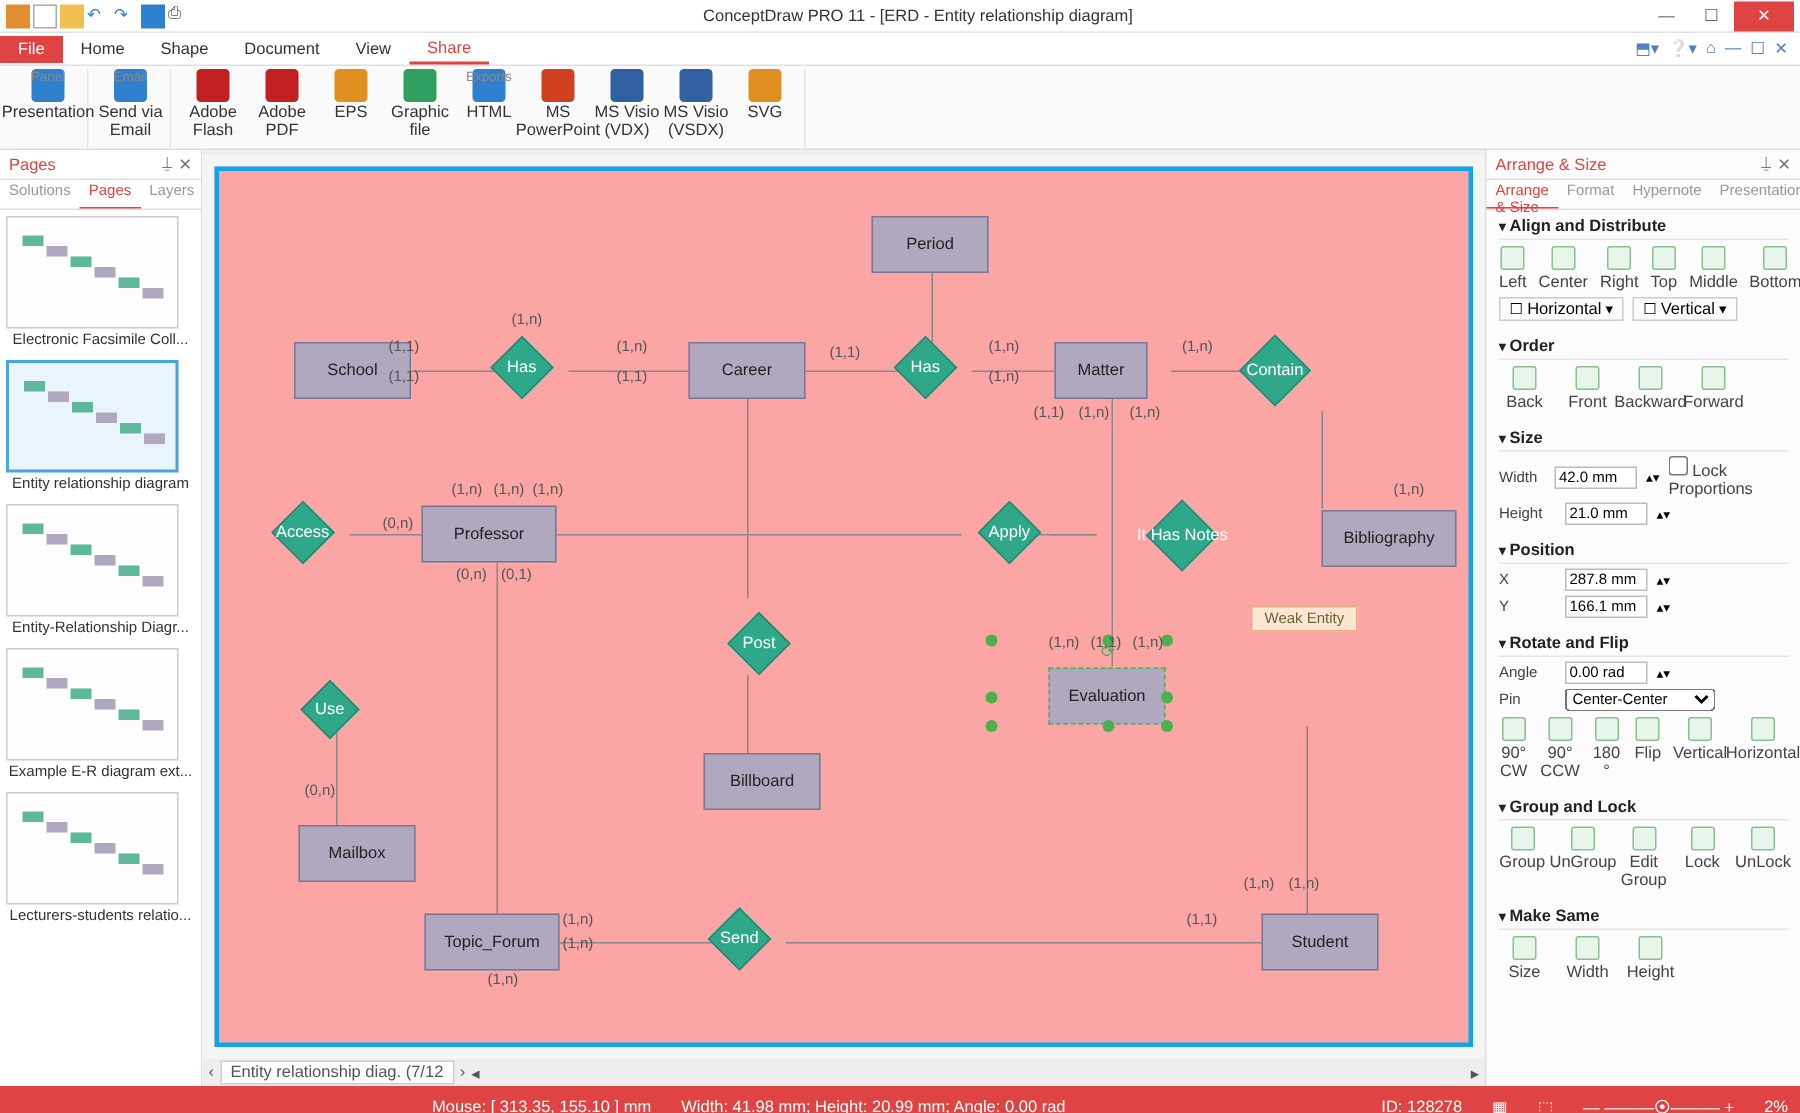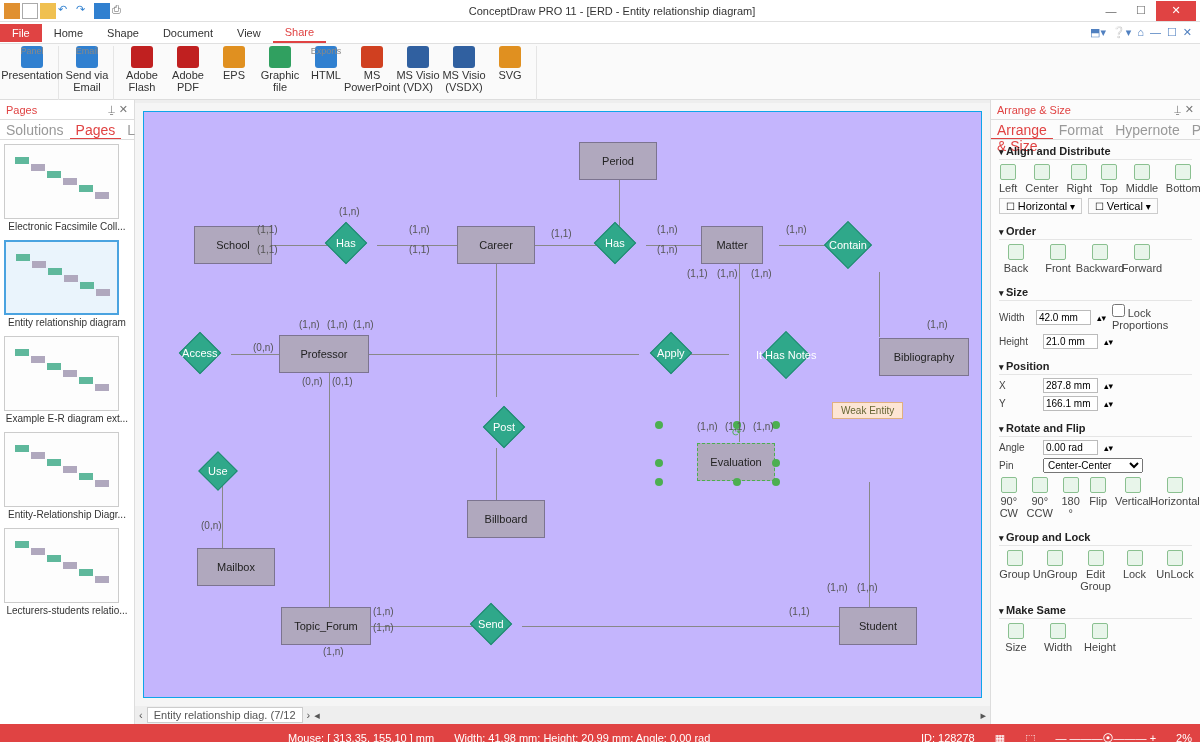--- a/index.html
+++ b/index.html
@@ -20,29 +20,29 @@
 .ribbon .grp{display:flex;flex-direction:column;align-items:center;padding:0 4px;border-right:1px solid #e5e5e5;height:54px}
 .ribbon .grp .items{display:flex;gap:2px}
 .ribbon .btn{display:flex;flex-direction:column;align-items:center;width:44px;text-align:center;line-height:1.1;color:#333;font-size:10px;cursor:pointer}
 .ribbon .btn .ic{width:22px;height:22px;border-radius:3px;margin-bottom:1px}
 .ribbon .grp .lbl{font-size:9px;color:#888;margin-top:auto}
 .workarea{display:flex;height:624px}
 .leftpanel{width:135px;border-right:1px solid #ddd;display:flex;flex-direction:column}
 .panelhead{height:20px;display:flex;align-items:center;padding:0 6px;color:#e04343;font-size:11px;border-bottom:1px solid #ddd}
 .panelhead .pin{margin-left:auto;color:#777;display:flex;gap:4px}
 .subtabs{height:20px;display:flex;border-bottom:1px solid #ddd}
-.subtabs div{padding:2px 6px;font-size:14px;color:#999;cursor:pointer}
+.subtabs div{padding:2px 6px;font-size:10px;color:#999;cursor:pointer}
 .subtabs div.active{color:#e04343;border-bottom:1px solid #e04343}
 .thumblist{flex:1;overflow:auto;padding:4px}
 .thumb{margin-bottom:8px;cursor:pointer}
 .thumb .img{width:115px;height:75px;border:1px solid #ccc;background:#fdfdfd;position:relative}
 .thumb.sel .img{border:2px solid #4aa3e0;background:#eaf4fc}
 .thumb .cap{font-size:10px;color:#333;margin-top:2px;text-align:center;white-space:nowrap;overflow:hidden;text-overflow:ellipsis}
 .canvaswrap{flex:1;display:flex;flex-direction:column;background:#f5f5f5}
-.canvas{flex:1;position:relative;overflow:hidden;background:#c4b5fd;margin:8px;border:1px solid #0ea5e9}
+.canvas{flex:1;position:relative;overflow:hidden;background:#fca5a5;margin:8px;border:3px solid #0ea5e9}
 .hruler{height:3px;background:#eee}
 .pagetabs{height:18px;background:#eee;display:flex;align-items:center;padding:0 4px;font-size:10px;color:#555;gap:4px}
 .rightpanel{width:210px;border-left:1px solid #ddd;display:flex;flex-direction:column;background:#fcfcfc}
 .rightpanel .sect{padding:3px 8px}
 .rightpanel .secthdr{font-size:11px;font-weight:bold;color:#222;border-bottom:1px solid #e5e5e5;padding:2px 0;cursor:pointer}
 .rightpanel .secthdr::before{content:"▾ ";font-size:9px}
 .rightpanel .row{display:flex;align-items:center;gap:6px;margin:3px 0}
 .rightpanel .row label{font-size:10px;color:#444;width:38px}
 .rightpanel .row input[type=text]{width:55px;font-size:10px;border:1px solid #bbb;padding:1px 2px}
 .rightpanel .iconrow{display:flex;gap:8px;margin:4px 0}
@@ -198,32 +198,32 @@
         </div>
         <div class="thumb">
           <div class="img">
             <div style="position: absolute; width: 14px; height: 7px; background: rgb(95, 184, 156); left: 10px; top: 12px;"></div>
             <div style="position: absolute; width: 14px; height: 7px; background: rgb(176, 168, 190); left: 26px; top: 19px;"></div>
             <div style="position: absolute; width: 14px; height: 7px; background: rgb(95, 184, 156); left: 42px; top: 26px;"></div>
             <div style="position: absolute; width: 14px; height: 7px; background: rgb(176, 168, 190); left: 58px; top: 33px;"></div>
             <div style="position: absolute; width: 14px; height: 7px; background: rgb(95, 184, 156); left: 74px; top: 40px;"></div>
             <div style="position: absolute; width: 14px; height: 7px; background: rgb(176, 168, 190); left: 90px; top: 47px;"></div>
           </div>
-          <div class="cap">Example E-R diagram ext...</div>
+          <div class="cap">Entity-Relationship Diagr...</div>
         </div>
         <div class="thumb">
           <div class="img">
             <div style="position: absolute; width: 14px; height: 7px; background: rgb(95, 184, 156); left: 10px; top: 12px;"></div>
             <div style="position: absolute; width: 14px; height: 7px; background: rgb(176, 168, 190); left: 26px; top: 19px;"></div>
             <div style="position: absolute; width: 14px; height: 7px; background: rgb(95, 184, 156); left: 42px; top: 26px;"></div>
             <div style="position: absolute; width: 14px; height: 7px; background: rgb(176, 168, 190); left: 58px; top: 33px;"></div>
             <div style="position: absolute; width: 14px; height: 7px; background: rgb(95, 184, 156); left: 74px; top: 40px;"></div>
             <div style="position: absolute; width: 14px; height: 7px; background: rgb(176, 168, 190); left: 90px; top: 47px;"></div>
           </div>
-          <div class="cap">Entity-Relationship Diagr...</div>
+          <div class="cap">Example E-R diagram ext...</div>
         </div>
         <div class="thumb">
           <div class="img">
             <div style="position: absolute; width: 14px; height: 7px; background: rgb(95, 184, 156); left: 10px; top: 12px;"></div>
             <div style="position: absolute; width: 14px; height: 7px; background: rgb(176, 168, 190); left: 26px; top: 19px;"></div>
             <div style="position: absolute; width: 14px; height: 7px; background: rgb(95, 184, 156); left: 42px; top: 26px;"></div>
             <div style="position: absolute; width: 14px; height: 7px; background: rgb(176, 168, 190); left: 58px; top: 33px;"></div>
             <div style="position: absolute; width: 14px; height: 7px; background: rgb(95, 184, 156); left: 74px; top: 40px;"></div>
             <div style="position: absolute; width: 14px; height: 7px; background: rgb(176, 168, 190); left: 90px; top: 47px;"></div>
           </div>

